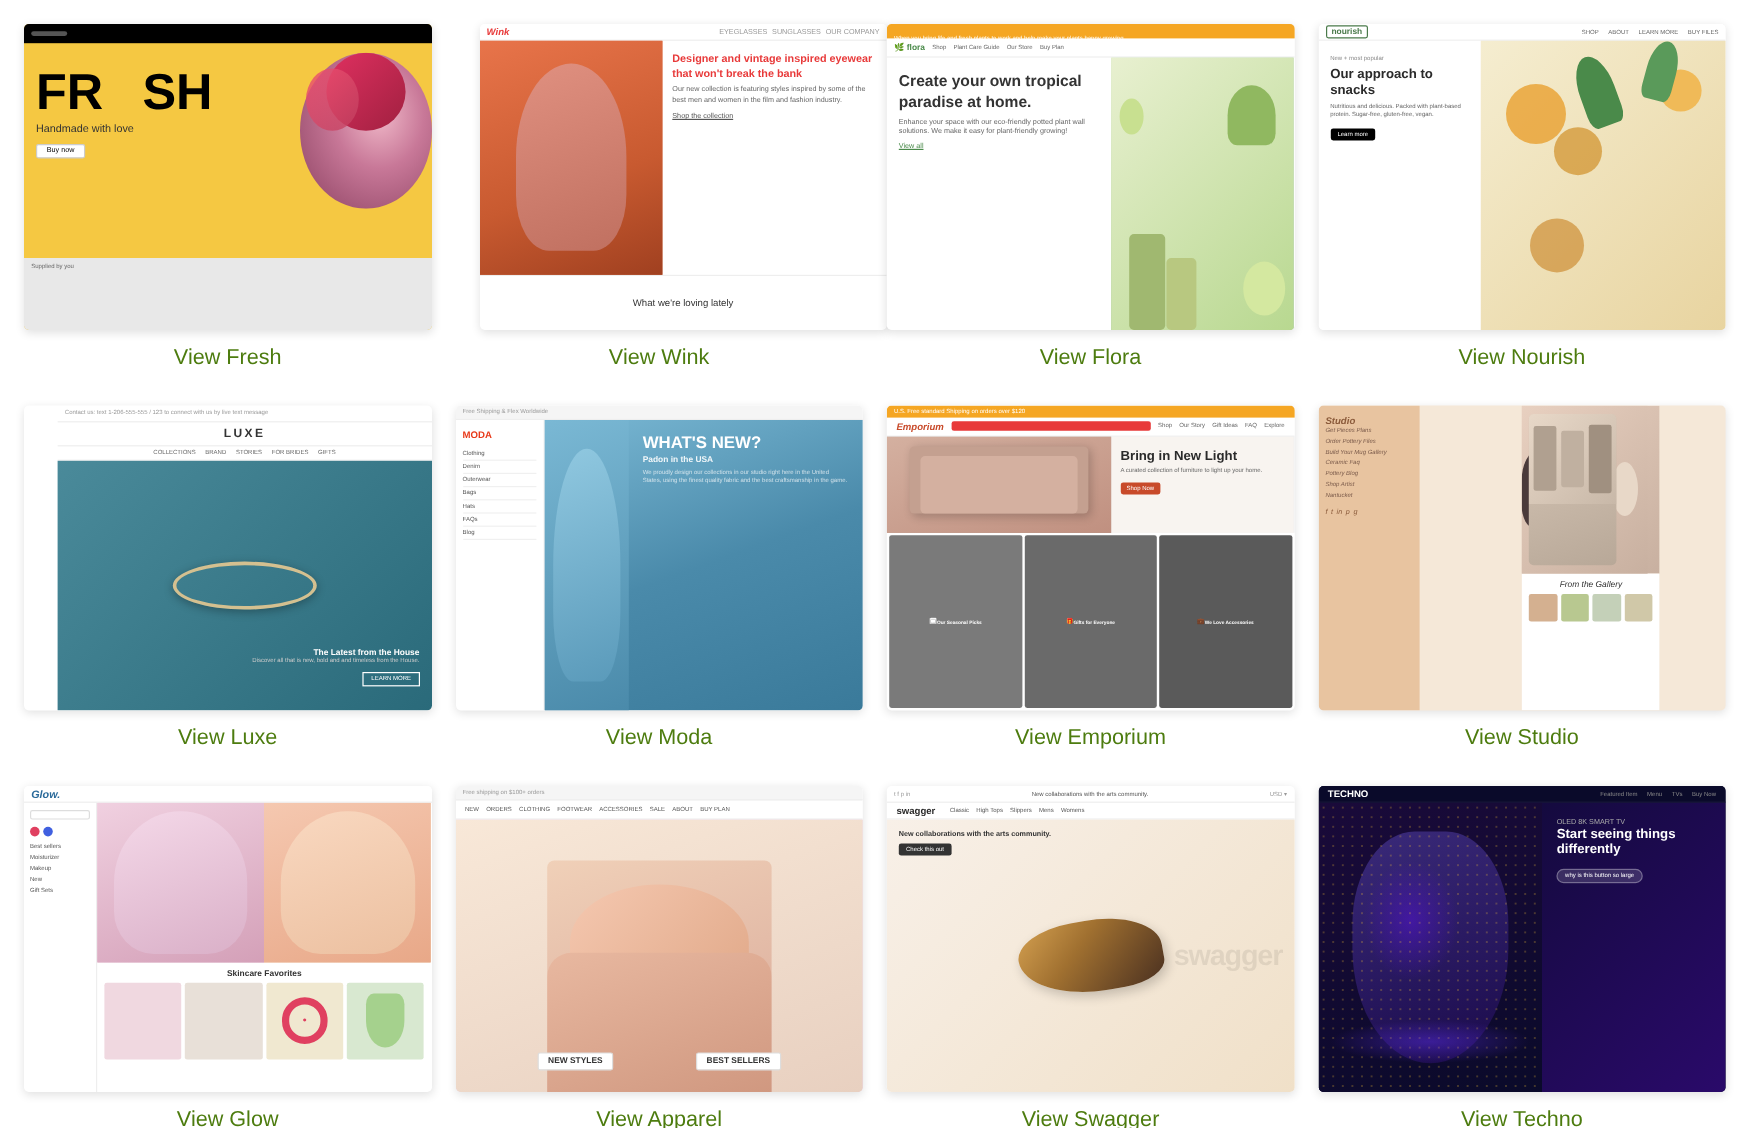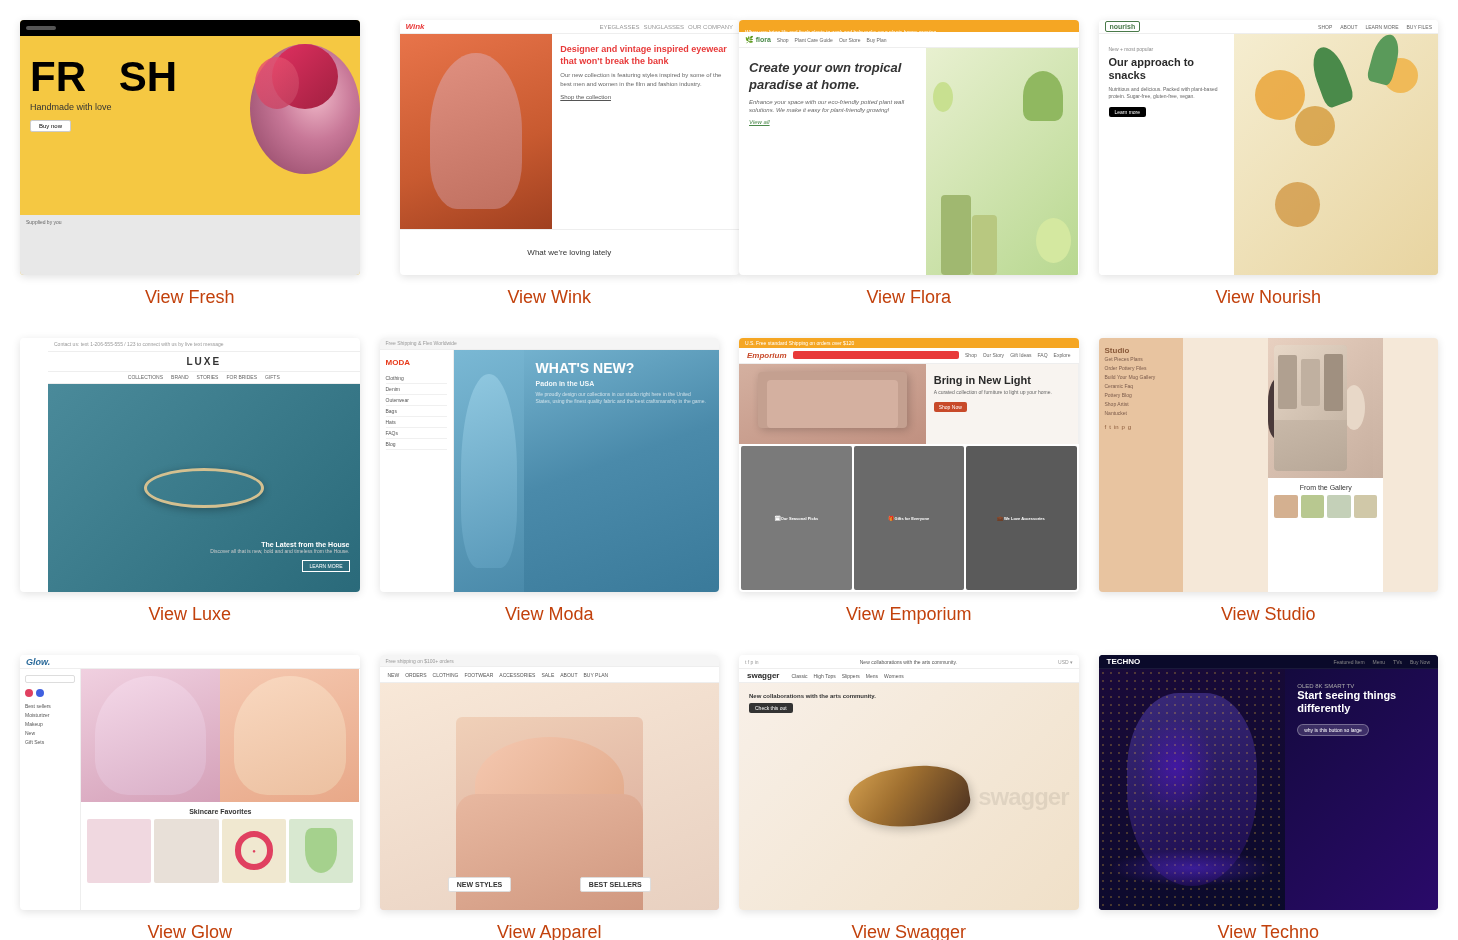--- a/index.html
+++ b/index.html
@@ -24,21 +24,21 @@
       aspect-ratio: 4/3;
       border-radius: 4px;
       overflow: hidden;
       background: #f5f5f5;
       position: relative;
       box-shadow: 0 2px 8px rgba(0,0,0,0.12);
     }
     .card-link {
       font-size: 18px;
       font-weight: 500;
-      color: #c2410c;
+      color: #4d7c0f;
       text-decoration: none;
       cursor: pointer;
     }
 
     
     .preview-fresh {
       background: #f5c842;
     }
     .preview-fresh .fresh-bar {
       background: #000;
@@ -146,21 +146,20 @@
       display: flex;
       align-items: center;
       padding: 0 6px;
       gap: 6px;
     }
     .preview-flora .flora-logo { font-size: 7px; font-weight: 700; color: #4a8a4a; }
     .preview-flora .flora-nav-item { font-size: 5px; color: #666; }
     .preview-flora .flora-body {
       display: flex;
       height: calc(100% - 28px);
-      font-style: italic;
     }
     .preview-flora .flora-text {
       padding: 12px 10px;
       width: 55%;
     }
     .preview-flora .flora-headline {
       font-size: 13px;
       font-weight: 700;
       color: #333;
       line-height: 1.3;
@@ -949,21 +948,21 @@
           <span>💼</span>
           <span style="display:block;font-size:4px;margin-top:2px;">We Love Accessories</span>
         </div>
       </div>
     </div>
     <a class="card-link">View Emporium</a>
   </div>
 
   <div class="card">
     <div class="card-preview preview-studio" style="background:#f5e8d8;">
-      <div style="display:flex;height:100%;">
+      <div style="display:flex;height:100%;font-style:italic;">
         <div class="studio-left">
           <div class="studio-logo">Studio</div>
           <div class="studio-item">Get Pieces Plans</div>
           <div class="studio-item">Order Pottery Files</div>
           <div class="studio-item">Build Your Mug Gallery</div>
           <div class="studio-item">Ceramic Faq</div>
           <div class="studio-item">Pottery Blog</div>
           <div class="studio-item">Shop Artist</div>
           <div class="studio-item">Nantucket</div>
           <div class="studio-social">

